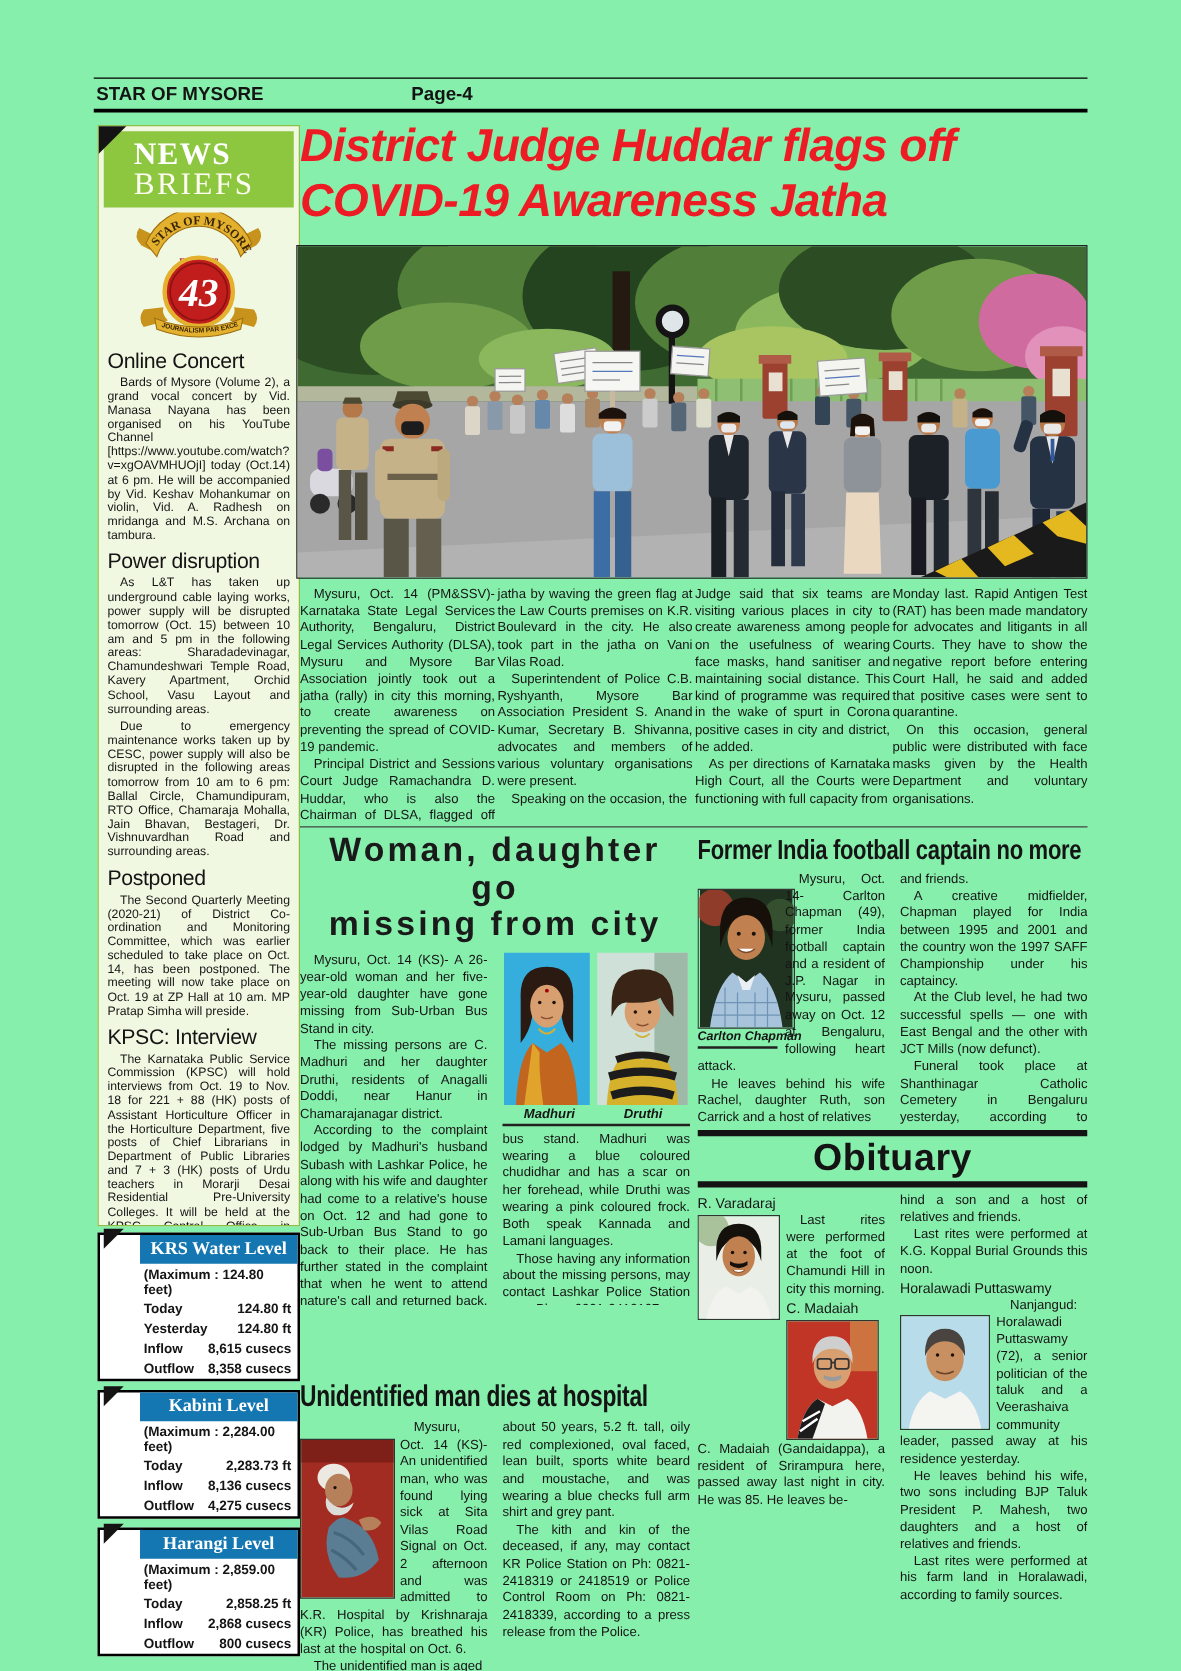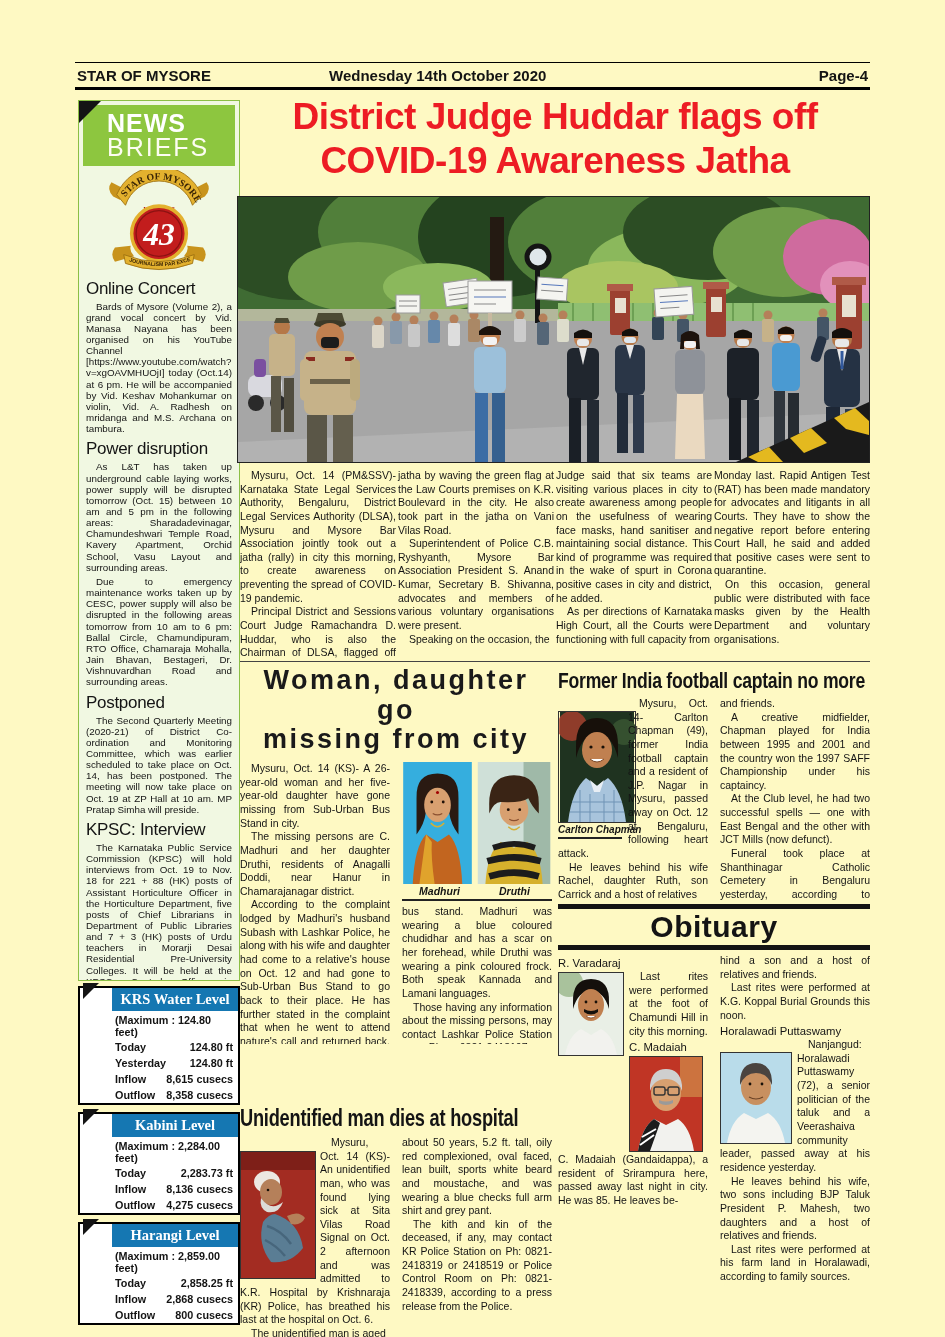--- a/index.html
+++ b/index.html
@@ -1,48 +1,48 @@
 <!DOCTYPE html>
 <html lang="en"><head>
 <meta charset="utf-8">
 <style>
   html,body{margin:0;padding:0;background:#e9e9e9;}
-  .page{position:relative;width:945px;height:1337px;background:#fef9c3;margin:0 auto;
+  .page{position:relative;width:945px;height:1337px;background:#86efac;margin:0 auto;
         font-family:"Liberation Sans",sans-serif;color:#141414;overflow:hidden;}
   
   .masthead{position:absolute;left:75px;top:62px;width:795px;}
   .mh-rule-top{height:1px;background:#000;}
   .mh-row{display:flex;align-items:baseline;padding:4px 2px 3px;font-weight:bold;font-size:15px;}
   .mh-paper{width:252px;}
   .mh-date{flex:1;}
   .mh-page{text-align:right;}
   .mh-rule-bottom{height:3px;background:#000;}
   
   .sidebar{position:absolute;left:78px;top:100px;width:162px;height:881px;background:#f1f8e2;
            border:1px solid #8cbf45;box-sizing:border-box;padding:0 7px;overflow:hidden;}
   .fold-big{position:absolute;left:-1px;top:-1px;width:0;height:0;
             border-top:24px solid #141414;border-right:24px solid transparent;}
-  .nb-header{margin:4px -3px 4px;background:#8dc63f;padding:7px 0 6px 24px;line-height:.95;}
+  .nb-header{margin:4px -3px 4px;background:#8dc63f;padding:7px 0 6px 24px;line-height:.95;font-family:Liberation Serif, serif;}
   .nb-news{display:block;color:#fff;font-weight:bold;font-size:25px;letter-spacing:1px;}
   .nb-briefs{display:block;color:#fdfdf2;font-size:25px;letter-spacing:2px;}
   .nb-logo{display:block;margin:1px auto 2px;}
   .nb-h{font-size:17px;font-weight:normal;margin:5px 0 2px;letter-spacing:-.3px;}
   .nb-p{font-size:9.8px;line-height:1.14;text-align:justify;margin:0 0 3px;text-indent:10px;}
   
   .wtables{position:absolute;left:78px;top:986px;width:162px;display:flex;flex-direction:column;gap:7px;}
   .wbox{border:2px solid #000;background:#fff;position:relative;padding-left:32px;}
   .whead{background:#1577b2;color:#fff;font-family:"Liberation Serif",serif;font-weight:bold;
          font-size:14.5px;text-align:center;padding:3px 0;}
   .wfold{position:absolute;left:3px;top:-5px;width:0;height:0;
          border-top:16px solid #141414;border-right:16px solid transparent;}
   .wmax{font-size:10.8px;font-weight:bold;padding:3px 3px 1px;}
   .wrow{display:flex;justify-content:space-between;font-size:10.8px;font-weight:bold;padding:2px 5px 2px 3px;}
   
-  .lead-headline{position:absolute;left:240px;top:95px;width:630px;text-align:center;color:#ed1c24;
-                 font-weight:bold;font-size:37px;line-height:1.2;letter-spacing:-.5px;}
+  .lead-headline{position:absolute;left:240px;top:95px;width:630px;color:#ed1c24;
+                 font-weight:bold;font-size:37px;line-height:1.2;letter-spacing:-.5px;font-style:italic;}
   .main-photo{position:absolute;left:237px;top:196px;width:633px;height:267px;border:1px solid #222;
               box-sizing:border-box;overflow:hidden;}
   .lead-cols{position:absolute;left:240px;top:469px;width:630px;height:192px;display:flex;gap:2px;overflow:hidden;}
   .lead-cols .col{flex:1;}
   p.art{font-size:10.5px;line-height:1.3;text-align:justify;margin:0;text-indent:11px;}
   p.art.noind{text-indent:0;}
   .rule-mid{position:absolute;left:240px;top:661px;width:630px;height:1px;background:#444;}
   
   .missing{position:absolute;left:240px;top:666px;width:312px;height:378px;overflow:hidden;}
   .missing-headline{margin:0;text-align:center;font-size:27px;line-height:1.1;letter-spacing:2.5px;
@@ -76,21 +76,20 @@
 </style>
 </head>
 <body>
 
 <div class="page">
 
   <div class="masthead">
     <div class="mh-rule-top"></div>
     <div class="mh-row">
       <span class="mh-paper">STAR OF MYSORE</span>
-      <span class="mh-date">Wednesday 14th October 2020</span>
       <span class="mh-page">Page-4</span>
     </div>
     <div class="mh-rule-bottom"></div>
   </div>
 
   <div class="sidebar">
     <div class="fold-big"></div>
     <div class="nb-header">
       <span class="nb-news">NEWS</span>
       <span class="nb-briefs">BRIEFS</span>

